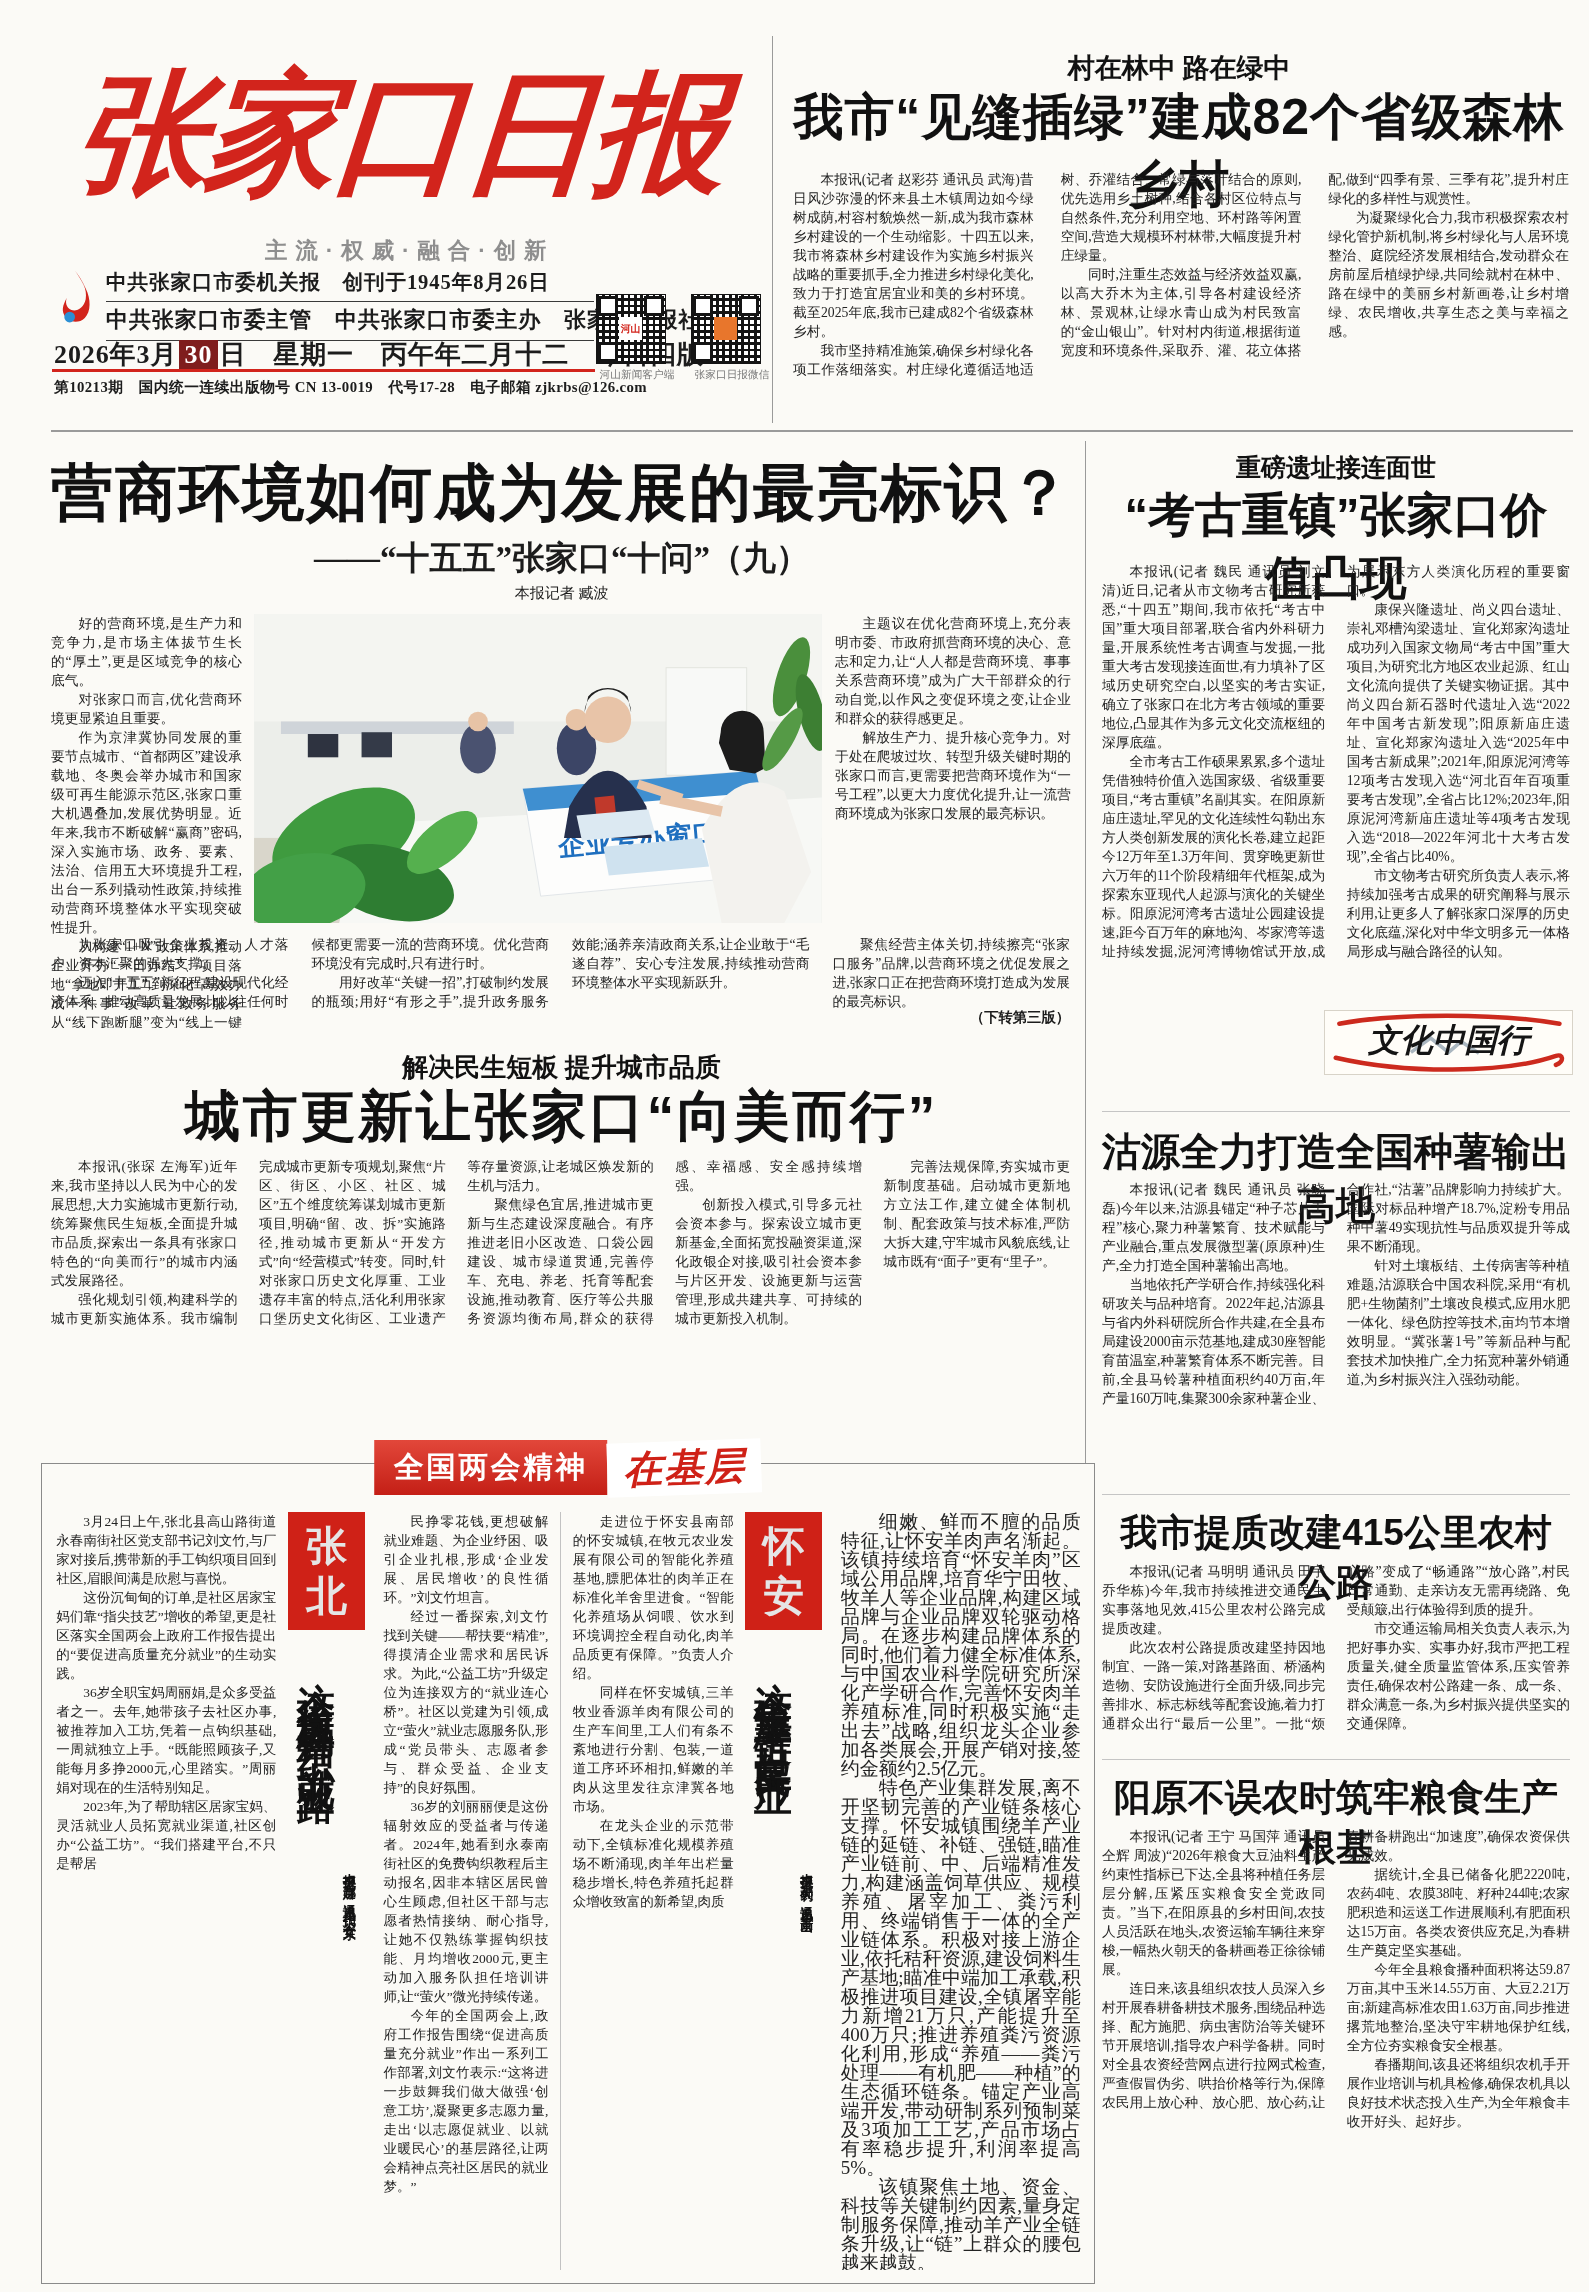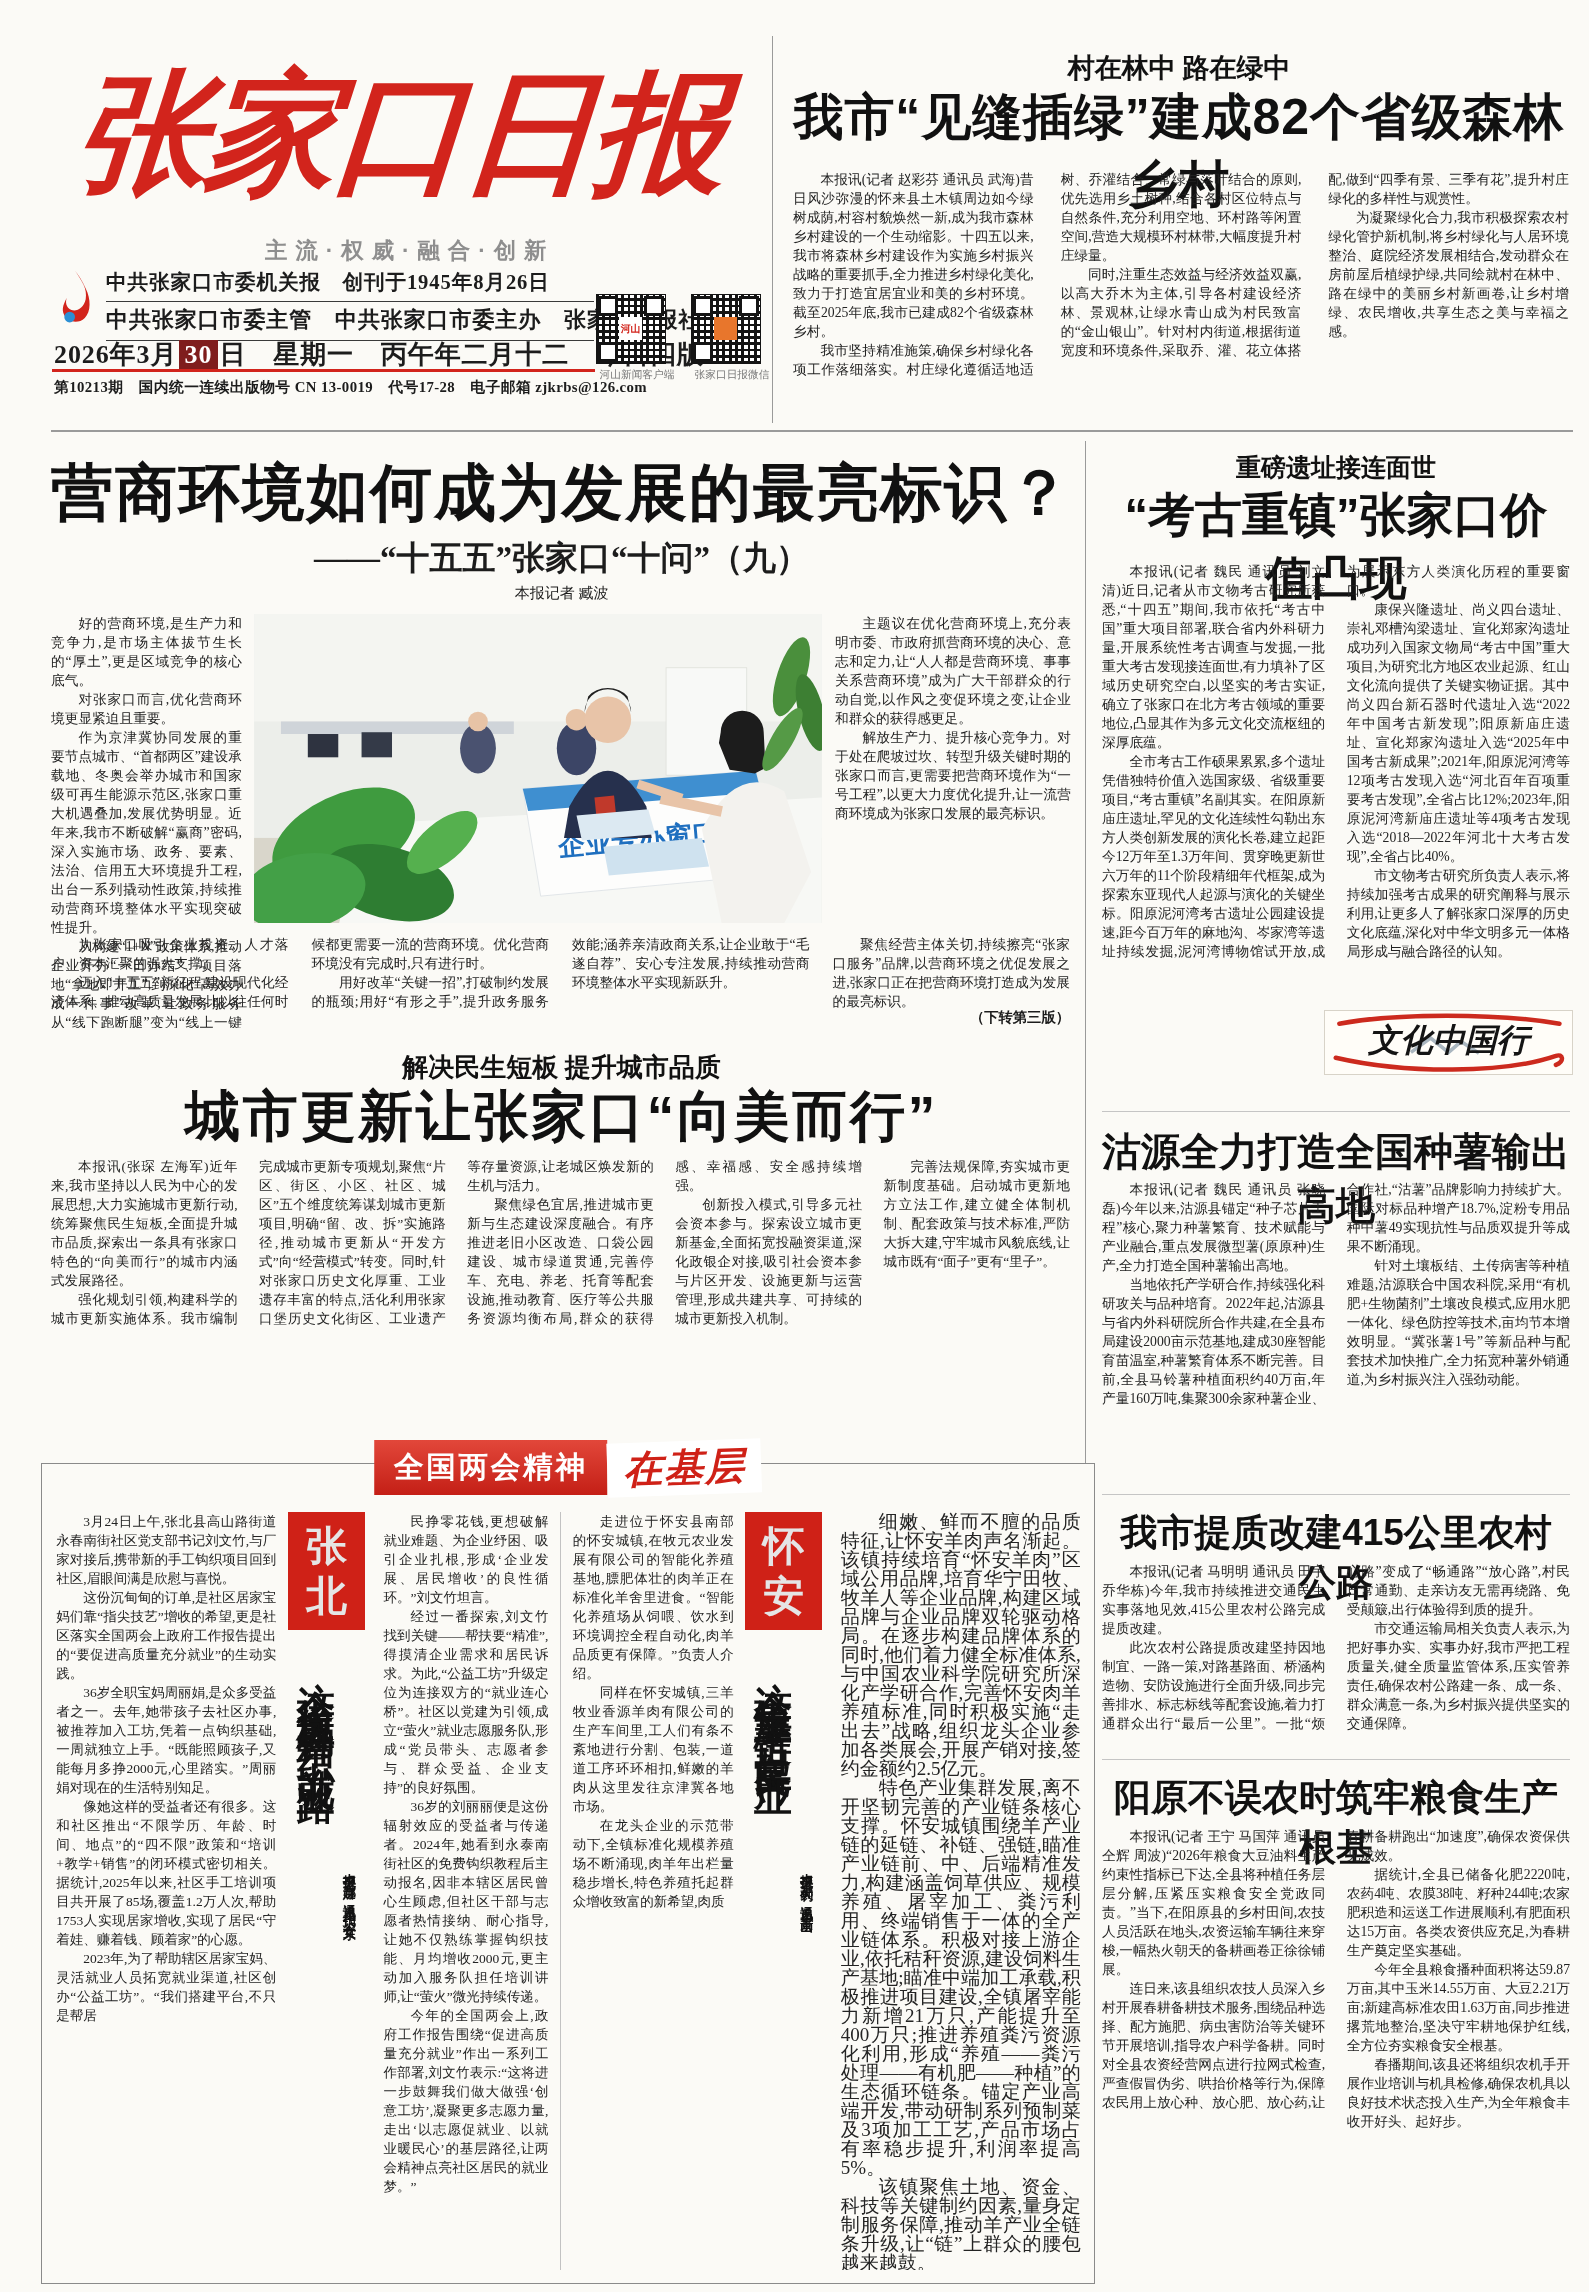--- a/index.html
+++ b/index.html
@@ -215,21 +215,20 @@
     <div class="abs banner" style="left:50%;top:-24px;transform:translateX(-50%);">
       <div class="banner-red">全国两会精神</div>
       <div class="banner-script">在基层</div>
     </div>
 
     <div class="bl-cols">
       <div class="story-col body-text" style="flex:0 0 220px;font-size:13.5px;">
           <p>3月24日上午,张北县高山路街道永春南街社区党支部书记刘文竹,与厂家对接后,携带新的手工钩织项目回到社区,眉眼间满是欣慰与喜悦。</p>
           <p>这份沉甸甸的订单,是社区居家宝妈们靠“指尖技艺”增收的希望,更是社区落实全国两会上政府工作报告提出的“要促进高质量充分就业”的生动实践。</p>
           <p>36岁全职宝妈周丽娟,是众多受益者之一。去年,她带孩子去社区办事,被推荐加入工坊,凭着一点钩织基础,一周就独立上手。“既能照顾孩子,又能每月多挣2000元,心里踏实。”周丽娟对现在的生活特别知足。</p>
-          <p>像她这样的受益者还有很多。这和社区推出“不限学历、年龄、时间、地点”的“四不限”政策和“培训+教学+销售”的闭环模式密切相关。据统计,2025年以来,社区手工培训项目共开展了85场,覆盖1.2万人次,帮助1753人实现居家增收,实现了居民“守着娃、赚着钱、顾着家”的心愿。</p>
           <p>2023年,为了帮助辖区居家宝妈、灵活就业人员拓宽就业渠道,社区创办“公益工坊”。“我们搭建平台,不只是帮居</p>
         </div>
 
       <div class="vhl">
         <div class="vhl-tag">张北</div>
         <div class="vhl-title">这个街道靠钩针『织』出就业路</div>
         <div class="vhl-byline">本报记者 赵娜　通讯员 代玥 谷文东</div>
       </div>
 
       <div class="story-col body-text" style="flex:0 0 165px;font-size:13.5px;">

